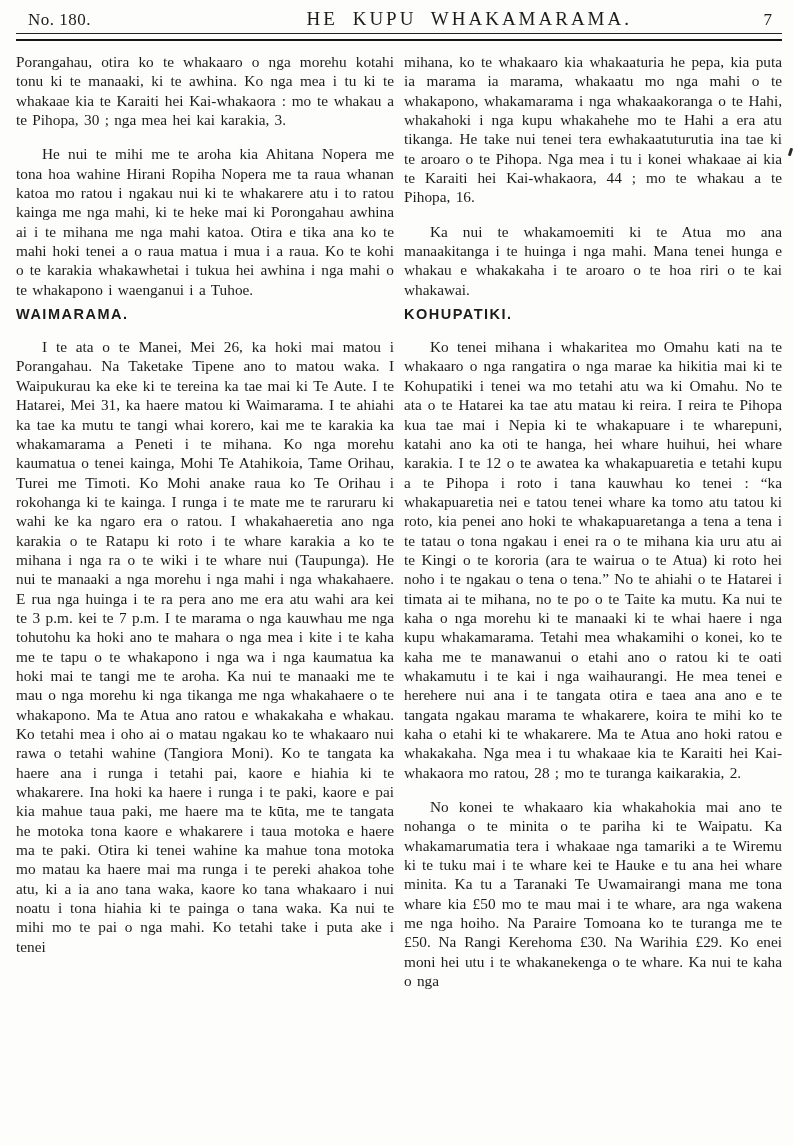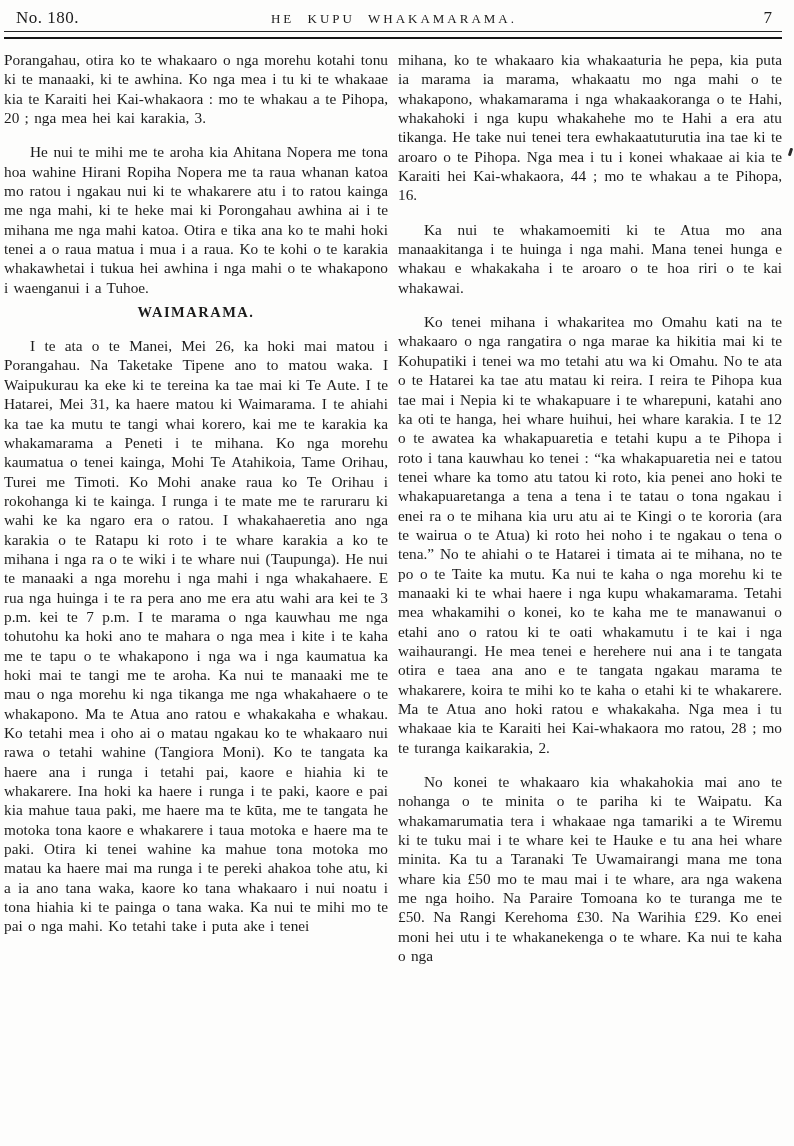--- a/index.html
+++ b/index.html
@@ -10,42 +10,42 @@
   body {
     width: 794px;
     height: 1146px;
     overflow: hidden;
     font-family: "Liberation Serif", "DejaVu Serif", serif;
     color: #1c1c1c;
     background: #fdfdfc;
     position: relative;
   }
   .page {
-    padding: 6px 12px 0 4px;
+    padding: 6px 12px 0 16px;
     box-sizing: border-box;
     width: 100%;
     height: 100%;
   }
   .masthead {
     display: flex;
     align-items: baseline;
     justify-content: space-between;
     padding: 2px 10px 0 12px;
   }
   .issue-no {
     font-size: 17px;
     letter-spacing: 0.5px;
     white-space: nowrap;
     width: 140px;
   }
   .paper-title {
-    font-size: 13px;
+    font-size: 19px;
     letter-spacing: 3px;
     word-spacing: 7px;
-    text-align: center;
+    text-align: right;
     flex: 1;
     white-space: nowrap;
   }
   .page-no {
     font-size: 17px;
     text-align: right;
     width: 140px;
   }
   .rule-thin {
     border: 0;
@@ -69,22 +69,22 @@
   .col p {
     margin: 0;
     font-size: 15.3px;
     line-height: 19.35px;
     text-align: justify;
     word-spacing: 1.5px;
   }
   .col p.indent { text-indent: 1.7em; margin-top: 15px; }
   .section-heading {
     margin: 7px 0 4px 0;
-    text-align: center;
-    font-family: Liberation Serif, serif;
+    text-align: left;
+    font-family: Liberation Sans, sans-serif;
     font-weight: bold;
     font-size: 14.5px;
     letter-spacing: 1.5px;
   }
   .artifact {
     position: absolute;
     right: 2px;
     top: 148px;
     width: 3px;
     height: 8px;
@@ -103,29 +103,30 @@
     <div class="paper-title">HE KUPU WHAKAMARAMA.</div>
     <div class="page-no">7</div>
   </div>
 
   <hr class="rule-thin">
   <hr class="rule-thick">
 
   <div class="columns">
 
     <div class="col">
-      <p>Porangahau, otira ko te whakaaro o nga morehu kotahi tonu ki te manaaki, ki te awhina. Ko nga mea i tu ki te whakaae kia te Karaiti hei Kai-whakaora : mo te whakau a te Pihopa, 20 ; nga mea hei kai karakia, 3.</p>
+      <p>Porangahau, otira ko te whakaaro o nga morehu kotahi tonu ki te manaaki, ki te awhina. Ko nga mea i tu ki te whakaae kia te Karaiti hei Kai-whakaora : mo te whakau a te Pihopa, 30 ; nga mea hei kai karakia, 3.</p>
       <p class="indent">He nui te mihi me te aroha kia Ahitana Nopera me tona hoa wahine Hirani Ropiha Nopera me ta raua whanan katoa mo ratou i ngakau nui ki te whakarere atu i to ratou kainga me nga mahi, ki te heke mai ki Porongahau awhina ai i te mihana me nga mahi katoa. Otira e tika ana ko te mahi hoki tenei a o raua matua i mua i a raua. Ko te kohi o te karakia whakawhetai i tukua hei awhina i nga mahi o te whakapono i waenganui i a Tuhoe.</p>
       <h3 class="section-heading">WAIMARAMA.</h3>
       <p class="indent">I te ata o te Manei, Mei 26, ka hoki mai matou i Porangahau. Na Taketake Tipene ano to matou waka. I Waipukurau ka eke ki te tereina ka tae mai ki Te Aute. I te Hatarei, Mei 31, ka haere matou ki Waimarama. I te ahiahi ka tae ka mutu te tangi whai korero, kai me te karakia ka whakamarama a Peneti i te mihana. Ko nga morehu kaumatua o tenei kainga, Mohi Te Atahikoia, Tame Orihau, Turei me Timoti. Ko Mohi anake raua ko Te Orihau i rokohanga ki te kainga. I runga i te mate me te raruraru ki wahi ke ka ngaro era o ratou. I whakahaeretia ano nga karakia o te Ratapu ki roto i te whare karakia a ko te mihana i nga ra o te wiki i te whare nui (Taupunga). He nui te manaaki a nga morehu i nga mahi i nga whakahaere. E rua nga huinga i te ra pera ano me era atu wahi ara kei te 3 p.m. kei te 7 p.m. I te marama o nga kauwhau me nga tohutohu ka hoki ano te mahara o nga mea i kite i te kaha me te tapu o te whakapono i nga wa i nga kaumatua ka hoki mai te tangi me te aroha. Ka nui te manaaki me te mau o nga morehu ki nga tikanga me nga whakahaere o te whakapono. Ma te Atua ano ratou e whakakaha e whakau. Ko tetahi mea i oho ai o matau ngakau ko te whakaaro nui rawa o tetahi wahine (Tangiora Moni). Ko te tangata ka haere ana i runga i tetahi pai, kaore e hiahia ki te whakarere. Ina hoki ka haere i runga i te paki, kaore e pai kia mahue taua paki, me haere ma te kūta, me te tangata he motoka tona kaore e whakarere i taua motoka e haere ma te paki. Otira ki tenei wahine ka mahue tona motoka mo matau ka haere mai ma runga i te pereki ahakoa tohe atu, ki a ia ano tana waka, kaore ko tana whakaaro i nui noatu i tona hiahia ki te painga o tana waka. Ka nui te mihi mo te pai o nga mahi. Ko tetahi take i puta ake i tenei</p>
     </div>
 
     <div class="col">
       <p>mihana, ko te whakaaro kia whakaaturia he pepa, kia puta ia marama ia marama, whakaatu mo nga mahi o te whakapono, whakamarama i nga whakaakoranga o te Hahi, whakahoki i nga kupu whakahehe mo te Hahi a era atu tikanga. He take nui tenei tera ewhakaatuturutia ina tae ki te aroaro o te Pihopa. Nga mea i tu i konei whakaae ai kia te Karaiti hei Kai-whakaora, 44 ; mo te whakau a te Pihopa, 16.</p>
       <p class="indent">Ka nui te whakamoemiti ki te Atua mo ana manaakitanga i te huinga i nga mahi. Mana tenei hunga e whakau e whakakaha i te aroaro o te hoa riri o te kai whakawai.</p>
+      <h3 class="section-heading">KOHUPATIKI.</h3>
       <p class="indent">Ko tenei mihana i whakaritea mo Omahu kati na te whakaaro o nga rangatira o nga marae ka hikitia mai ki te Kohupatiki i tenei wa mo tetahi atu wa ki Omahu. No te ata o te Hatarei ka tae atu matau ki reira. I reira te Pihopa kua tae mai i Nepia ki te whakapuare i te wharepuni, katahi ano ka oti te hanga, hei whare huihui, hei whare karakia. I te 12 o te awatea ka whakapuaretia e tetahi kupu a te Pihopa i roto i tana kauwhau ko tenei : “ka whakapuaretia nei e tatou tenei whare ka tomo atu tatou ki roto, kia penei ano hoki te whakapuaretanga a tena a tena i te tatau o tona ngakau i enei ra o te mihana kia uru atu ai te Kingi o te kororia (ara te wairua o te Atua) ki roto hei noho i te ngakau o tena o tena.” No te ahiahi o te Hatarei i timata ai te mihana, no te po o te Taite ka mutu. Ka nui te kaha o nga morehu ki te manaaki ki te whai haere i nga kupu whakamarama. Tetahi mea whakamihi o konei, ko te kaha me te manawanui o etahi ano o ratou ki te oati whakamutu i te kai i nga waihaurangi. He mea tenei e herehere nui ana i te tangata otira e taea ana ano e te tangata ngakau marama te whakarere, koira te mihi ko te kaha o etahi ki te whakarere. Ma te Atua ano hoki ratou e whakakaha. Nga mea i tu whakaae kia te Karaiti hei Kai-whakaora mo ratou, 28 ; mo te turanga kaikarakia, 2.</p>
       <p class="indent">No konei te whakaaro kia whakahokia mai ano te nohanga o te minita o te pariha ki te Waipatu. Ka whakamarumatia tera i whakaae nga tamariki a te Wiremu ki te tuku mai i te whare kei te Hauke e tu ana hei whare minita. Ka tu a Taranaki Te Uwamairangi mana me tona whare kia £50 mo te mau mai i te whare, ara nga wakena me nga hoiho. Na Paraire Tomoana ko te turanga me te £50. Na Rangi Kerehoma £30. Na Warihia £29. Ko enei moni hei utu i te whakanekenga o te whare. Ka nui te kaha o nga</p>
     </div>
 
   </div>
 
   <div class="artifact"></div>
 
 </div>
 

